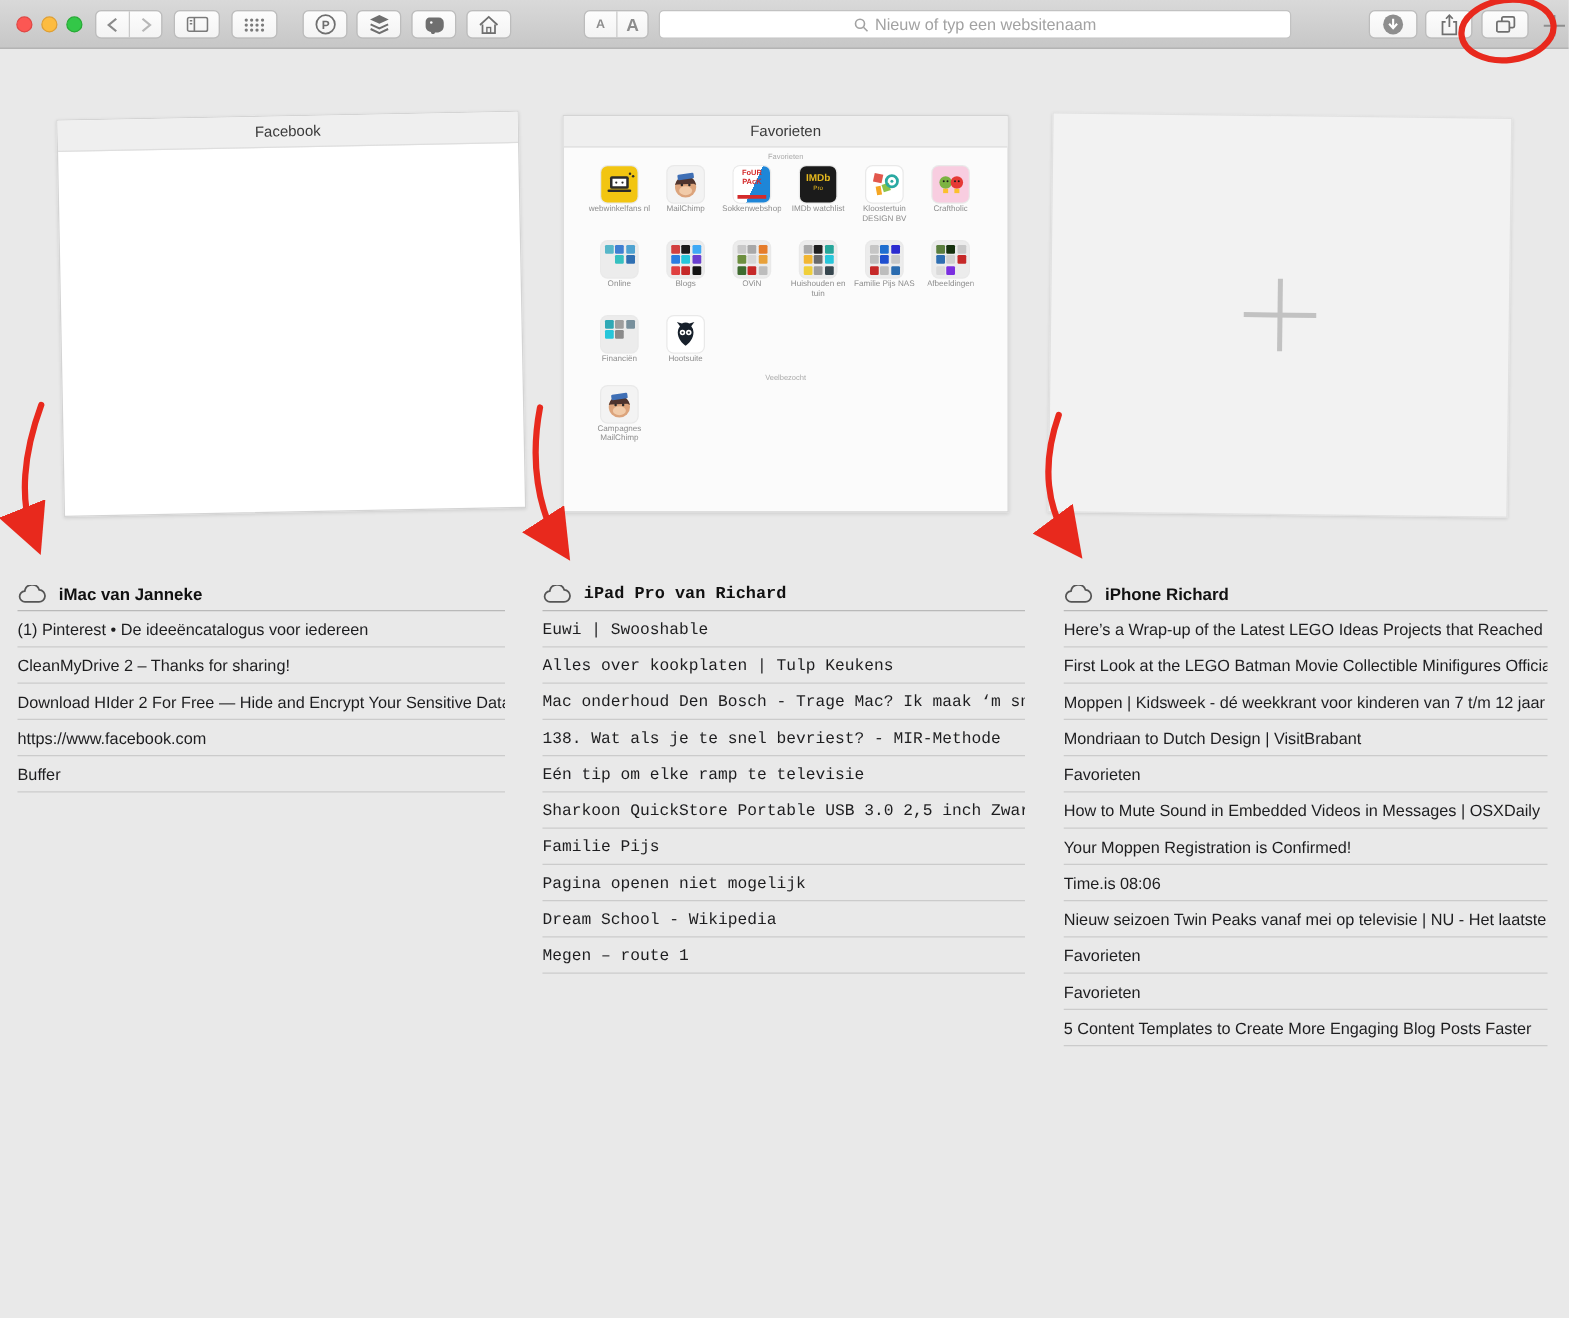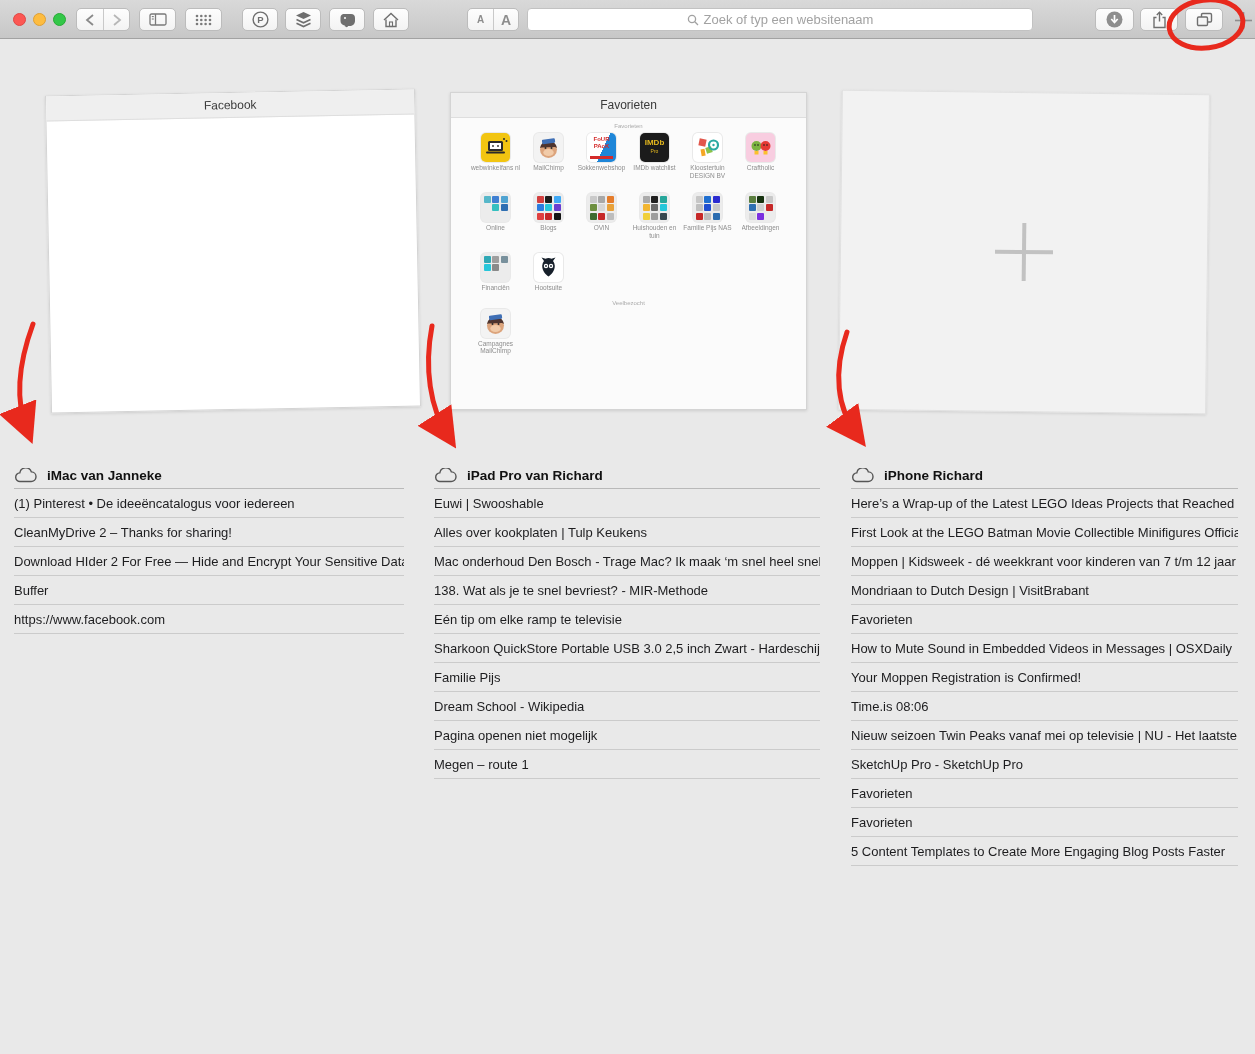--- a/index.html
+++ b/index.html
@@ -81,21 +81,21 @@
                margin-top:2px; max-width:52px; max-height:15px; overflow:hidden; }
   .ftile { display:grid; grid-template-columns:repeat(3,7px); grid-auto-rows:7px;
            gap:1.5px; padding:2.5px; background:#ececec; }
   .ftile span { border-radius:1px; }
   .fav-freq-grid { display:grid; grid-template-columns:repeat(6,53px);
     margin:3px 0 0 18px; justify-items:center; }
 
   
   .device-col { position:absolute; top:462px; }
   #dev0 { left:14px;  width:390px; }
-  #dev1 { left:434px; width:386px; }
+  #dev1 { left:434px; width:386px;font-family:Liberation Mono, monospace; }
   #dev2 { left:851px; width:387px; }
   .device-header {
     display:flex; align-items:center; gap:10px; height:27px;
     border-bottom:1px solid #b9b9b9;
     font-weight:bold; font-size:13.5px; color:#111;
   }
   .tab-row {
     height:29px; line-height:29px; border-bottom:1px solid #cbcbcb;
     font-size:13px; color:#1d1d1f; white-space:nowrap; overflow:hidden;
   }
@@ -192,21 +192,21 @@
   <div class="tb-btn seg" id="btn-fontsize">
     <div class="half" style="font-size:10px">A</div>
     <div class="half" style="font-size:14px">A</div>
   </div>
 
   <div class="addr">
     <svg width="12" height="12" viewBox="0 0 12 12">
       <circle cx="5" cy="5" r="3.6" fill="none" stroke="#a2a2a2" stroke-width="1.3"></circle>
       <line x1="7.8" y1="7.8" x2="11" y2="11" stroke="#a2a2a2" stroke-width="1.3"></line>
     </svg>
-    <span>Zoek of typ een websitenaam</span>
+    <span>Nieuw of typ een websitenaam</span>
   </div>
 
   <div class="tb-btn" id="btn-downloads">
     <svg width="17" height="17" viewBox="0 0 17 17">
       <circle cx="8.5" cy="8.5" r="8" fill="#8e8e8e"></circle>
       <line x1="8.5" y1="4" x2="8.5" y2="10.5" stroke="#fff" stroke-width="1.7"></line>
       <path d="M5.3 8 L8.5 11.5 11.7 8" fill="none" stroke="#fff" stroke-width="1.7"></path>
     </svg>
   </div>
 
@@ -442,42 +442,42 @@
   <div class="device-header">
     <svg width="23" height="15" viewBox="0 0 23 15">
       <path d="M6.2 13.5 a4.3 4.3 0 0 1 -0.4 -8.6 a6 6 0 0 1 11.6 -1 a4.2 4.2 0 0 1 -0.4 9.6 z" fill="none" stroke="#555" stroke-width="1.4"></path>
     </svg>
     <span>iMac van Janneke</span>
   </div>
   <div class="tab-list">
       <div class="tab-row">(1) Pinterest • De ideeëncatalogus voor iedereen</div>
       <div class="tab-row">CleanMyDrive 2 – Thanks for sharing!</div>
       <div class="tab-row">Download HIder 2 For Free — Hide and Encrypt Your Sensitive Data…</div>
+      <div class="tab-row">https://www.facebook.com</div>
       <div class="tab-row">Buffer</div>
-      <div class="tab-row">https://www.facebook.com</div>
     </div>
 </div>
 
 <div class="device-col" id="dev1">
   <div class="device-header">
     <svg width="23" height="15" viewBox="0 0 23 15">
       <path d="M6.2 13.5 a4.3 4.3 0 0 1 -0.4 -8.6 a6 6 0 0 1 11.6 -1 a4.2 4.2 0 0 1 -0.4 9.6 z" fill="none" stroke="#555" stroke-width="1.4"></path>
     </svg>
     <span>iPad Pro van Richard</span>
   </div>
   <div class="tab-list">
       <div class="tab-row">Euwi | Swooshable</div>
       <div class="tab-row">Alles over kookplaten | Tulp Keukens</div>
       <div class="tab-row">Mac onderhoud Den Bosch - Trage Mac? Ik maak ‘m snel heel snel!</div>
       <div class="tab-row">138. Wat als je te snel bevriest? - MIR-Methode</div>
       <div class="tab-row">Eén tip om elke ramp te televisie</div>
       <div class="tab-row">Sharkoon QuickStore Portable USB 3.0 2,5 inch Zwart - Hardeschijfs…</div>
       <div class="tab-row">Familie Pijs</div>
+      <div class="tab-row">Pagina openen niet mogelijk</div>
       <div class="tab-row">Dream School - Wikipedia</div>
-      <div class="tab-row">Pagina openen niet mogelijk</div>
       <div class="tab-row">Megen – route 1</div>
     </div>
 </div>
 
 <div class="device-col" id="dev2">
   <div class="device-header">
     <svg width="23" height="15" viewBox="0 0 23 15">
       <path d="M6.2 13.5 a4.3 4.3 0 0 1 -0.4 -8.6 a6 6 0 0 1 11.6 -1 a4.2 4.2 0 0 1 -0.4 9.6 z" fill="none" stroke="#555" stroke-width="1.4"></path>
     </svg>
     <span>iPhone Richard</span>
@@ -485,21 +485,20 @@
   <div class="tab-list">
       <div class="tab-row">Here’s a Wrap-up of the Latest LEGO Ideas Projects that Reached 1…</div>
       <div class="tab-row">First Look at the LEGO Batman Movie Collectible Minifigures Official…</div>
       <div class="tab-row">Moppen | Kidsweek - dé weekkrant voor kinderen van 7 t/m 12 jaar</div>
       <div class="tab-row">Mondriaan to Dutch Design | VisitBrabant</div>
       <div class="tab-row">Favorieten</div>
       <div class="tab-row">How to Mute Sound in Embedded Videos in Messages | OSXDaily</div>
       <div class="tab-row">Your Moppen Registration is Confirmed!</div>
       <div class="tab-row">Time.is 08:06</div>
       <div class="tab-row">Nieuw seizoen Twin Peaks vanaf mei op televisie | NU - Het laatste n…</div>
-      <div class="tab-row">SketchUp Pro - SketchUp Pro</div>
       <div class="tab-row">Favorieten</div>
       <div class="tab-row">Favorieten</div>
       <div class="tab-row">5 Content Templates to Create More Engaging Blog Posts Faster</div>
     </div>
 </div>
 
 <svg id="annotations" width="1255" height="1054" viewBox="0 0 1255 1054">
   <defs>
     <marker id="ah" markerWidth="8" markerHeight="8" refX="5" refY="4" orient="auto">
       <path class="annot-fill" d="M0,0 L8,4 L0,8 Z" fill="#e8291d"></path>

